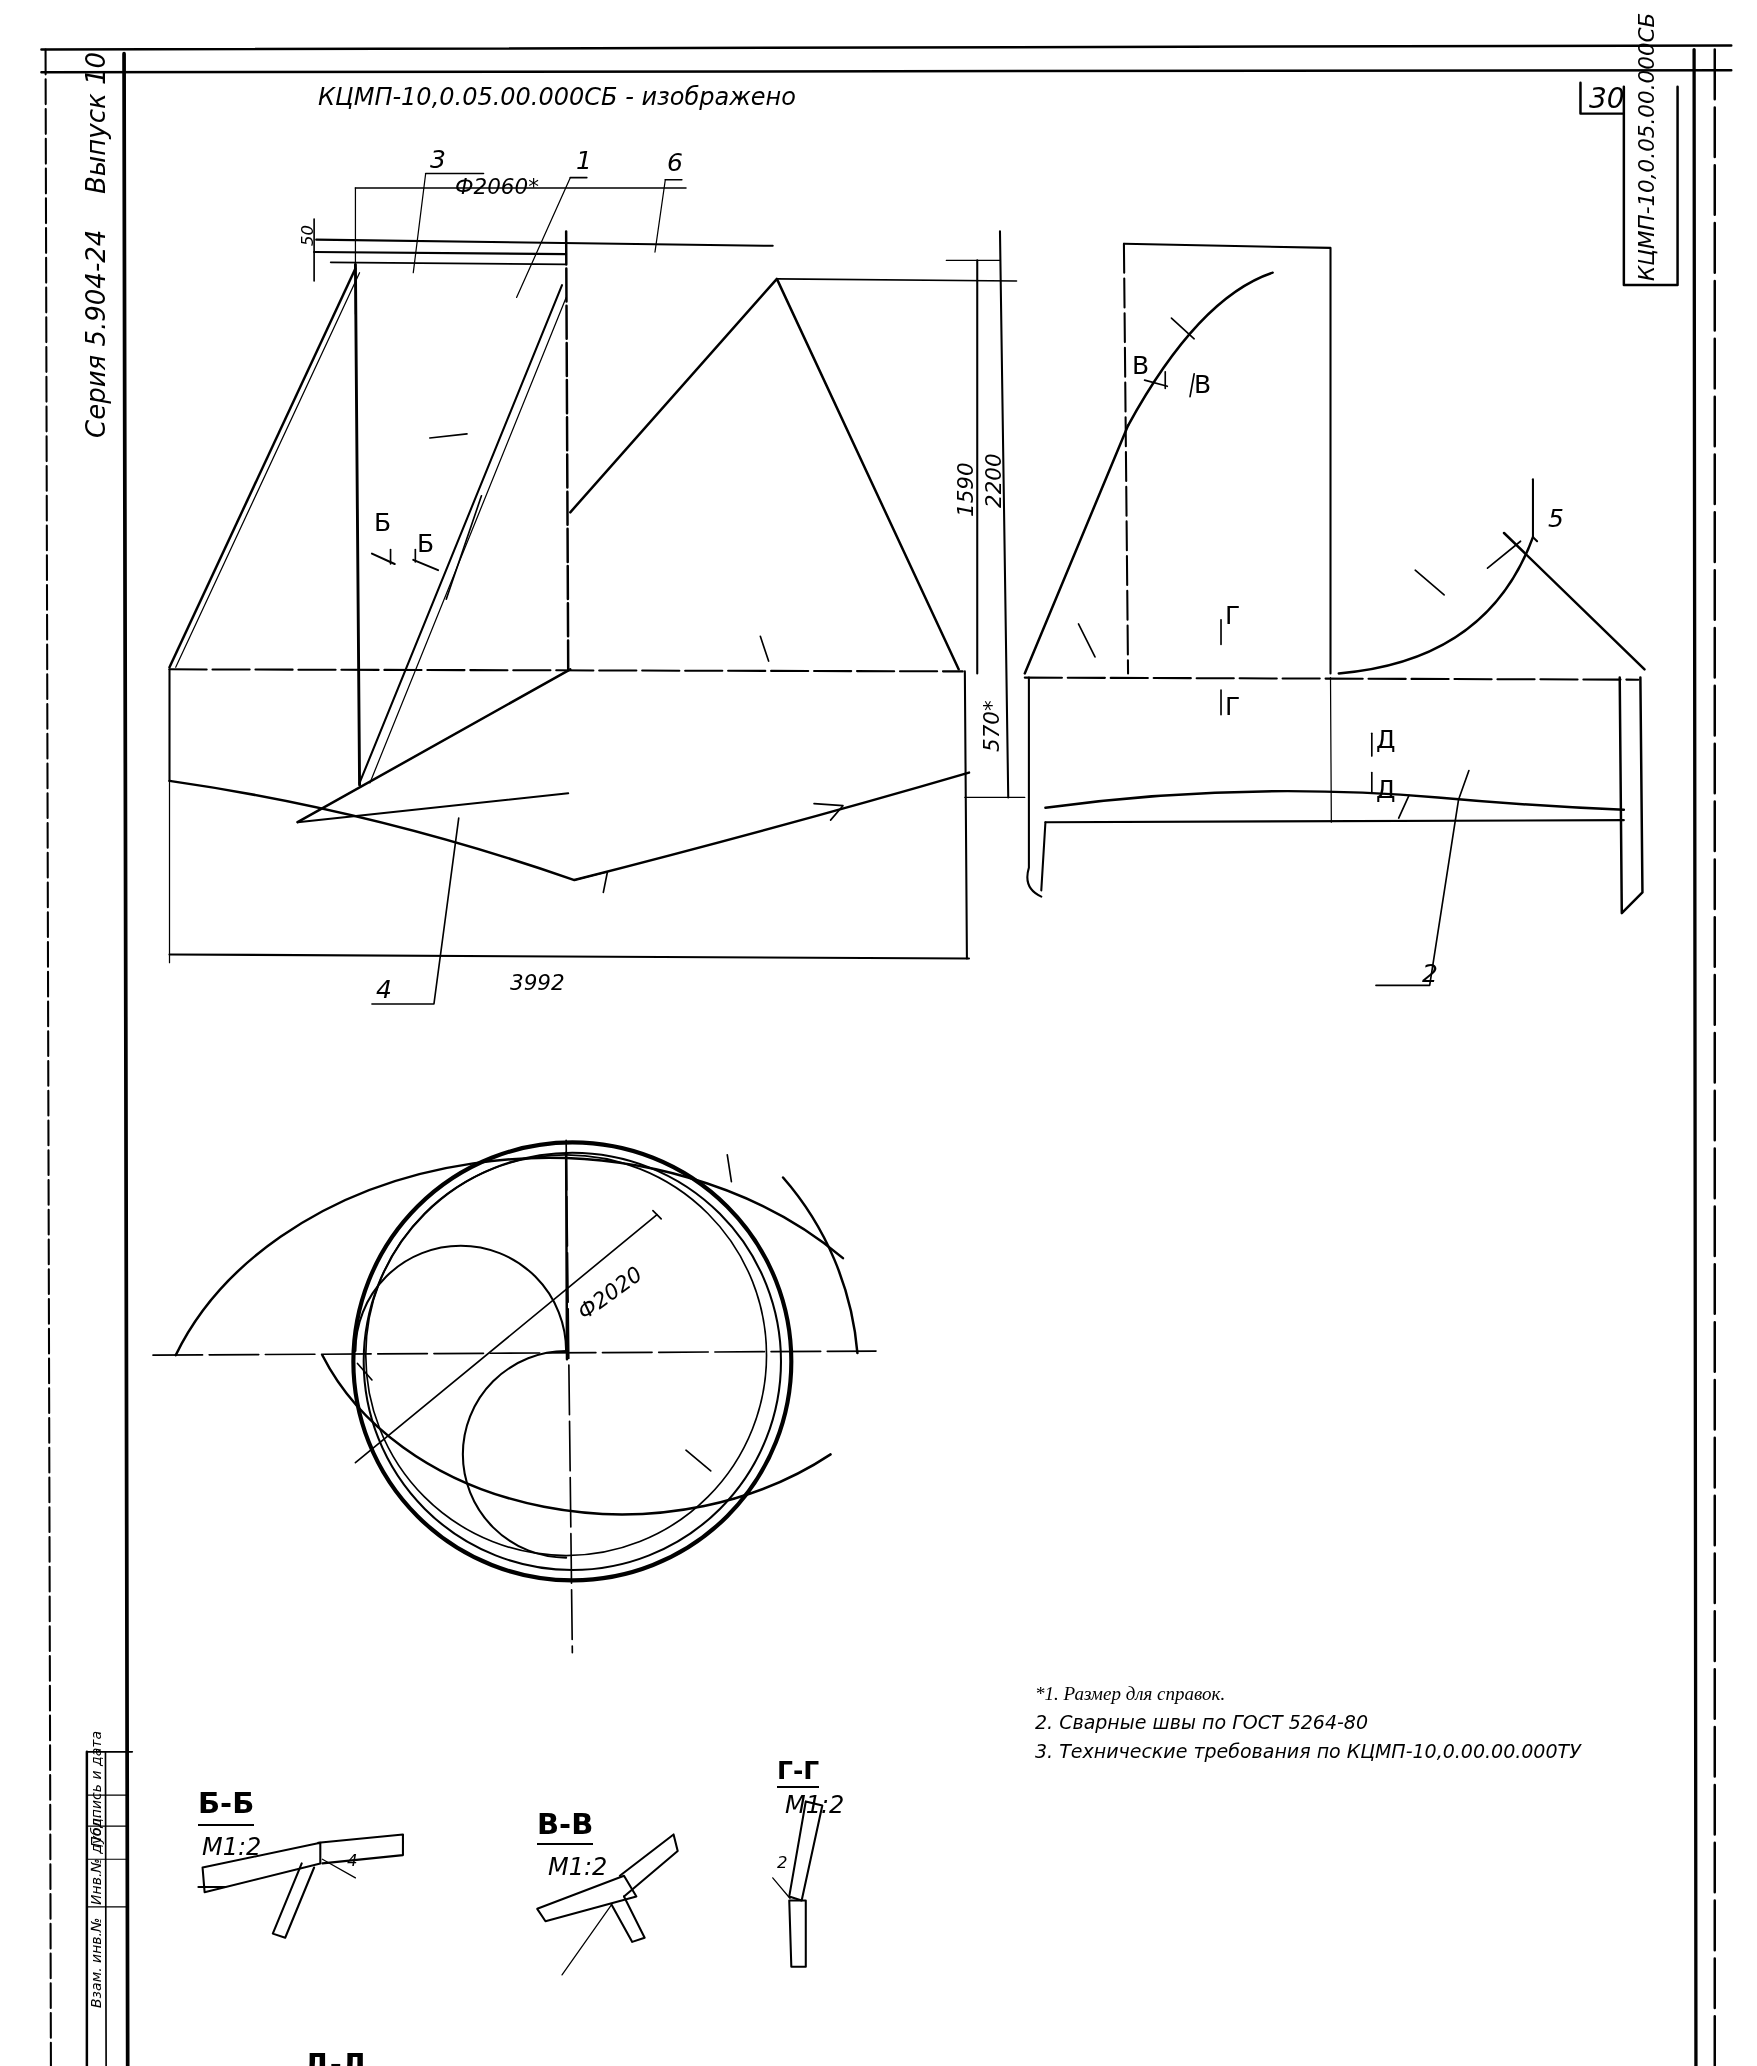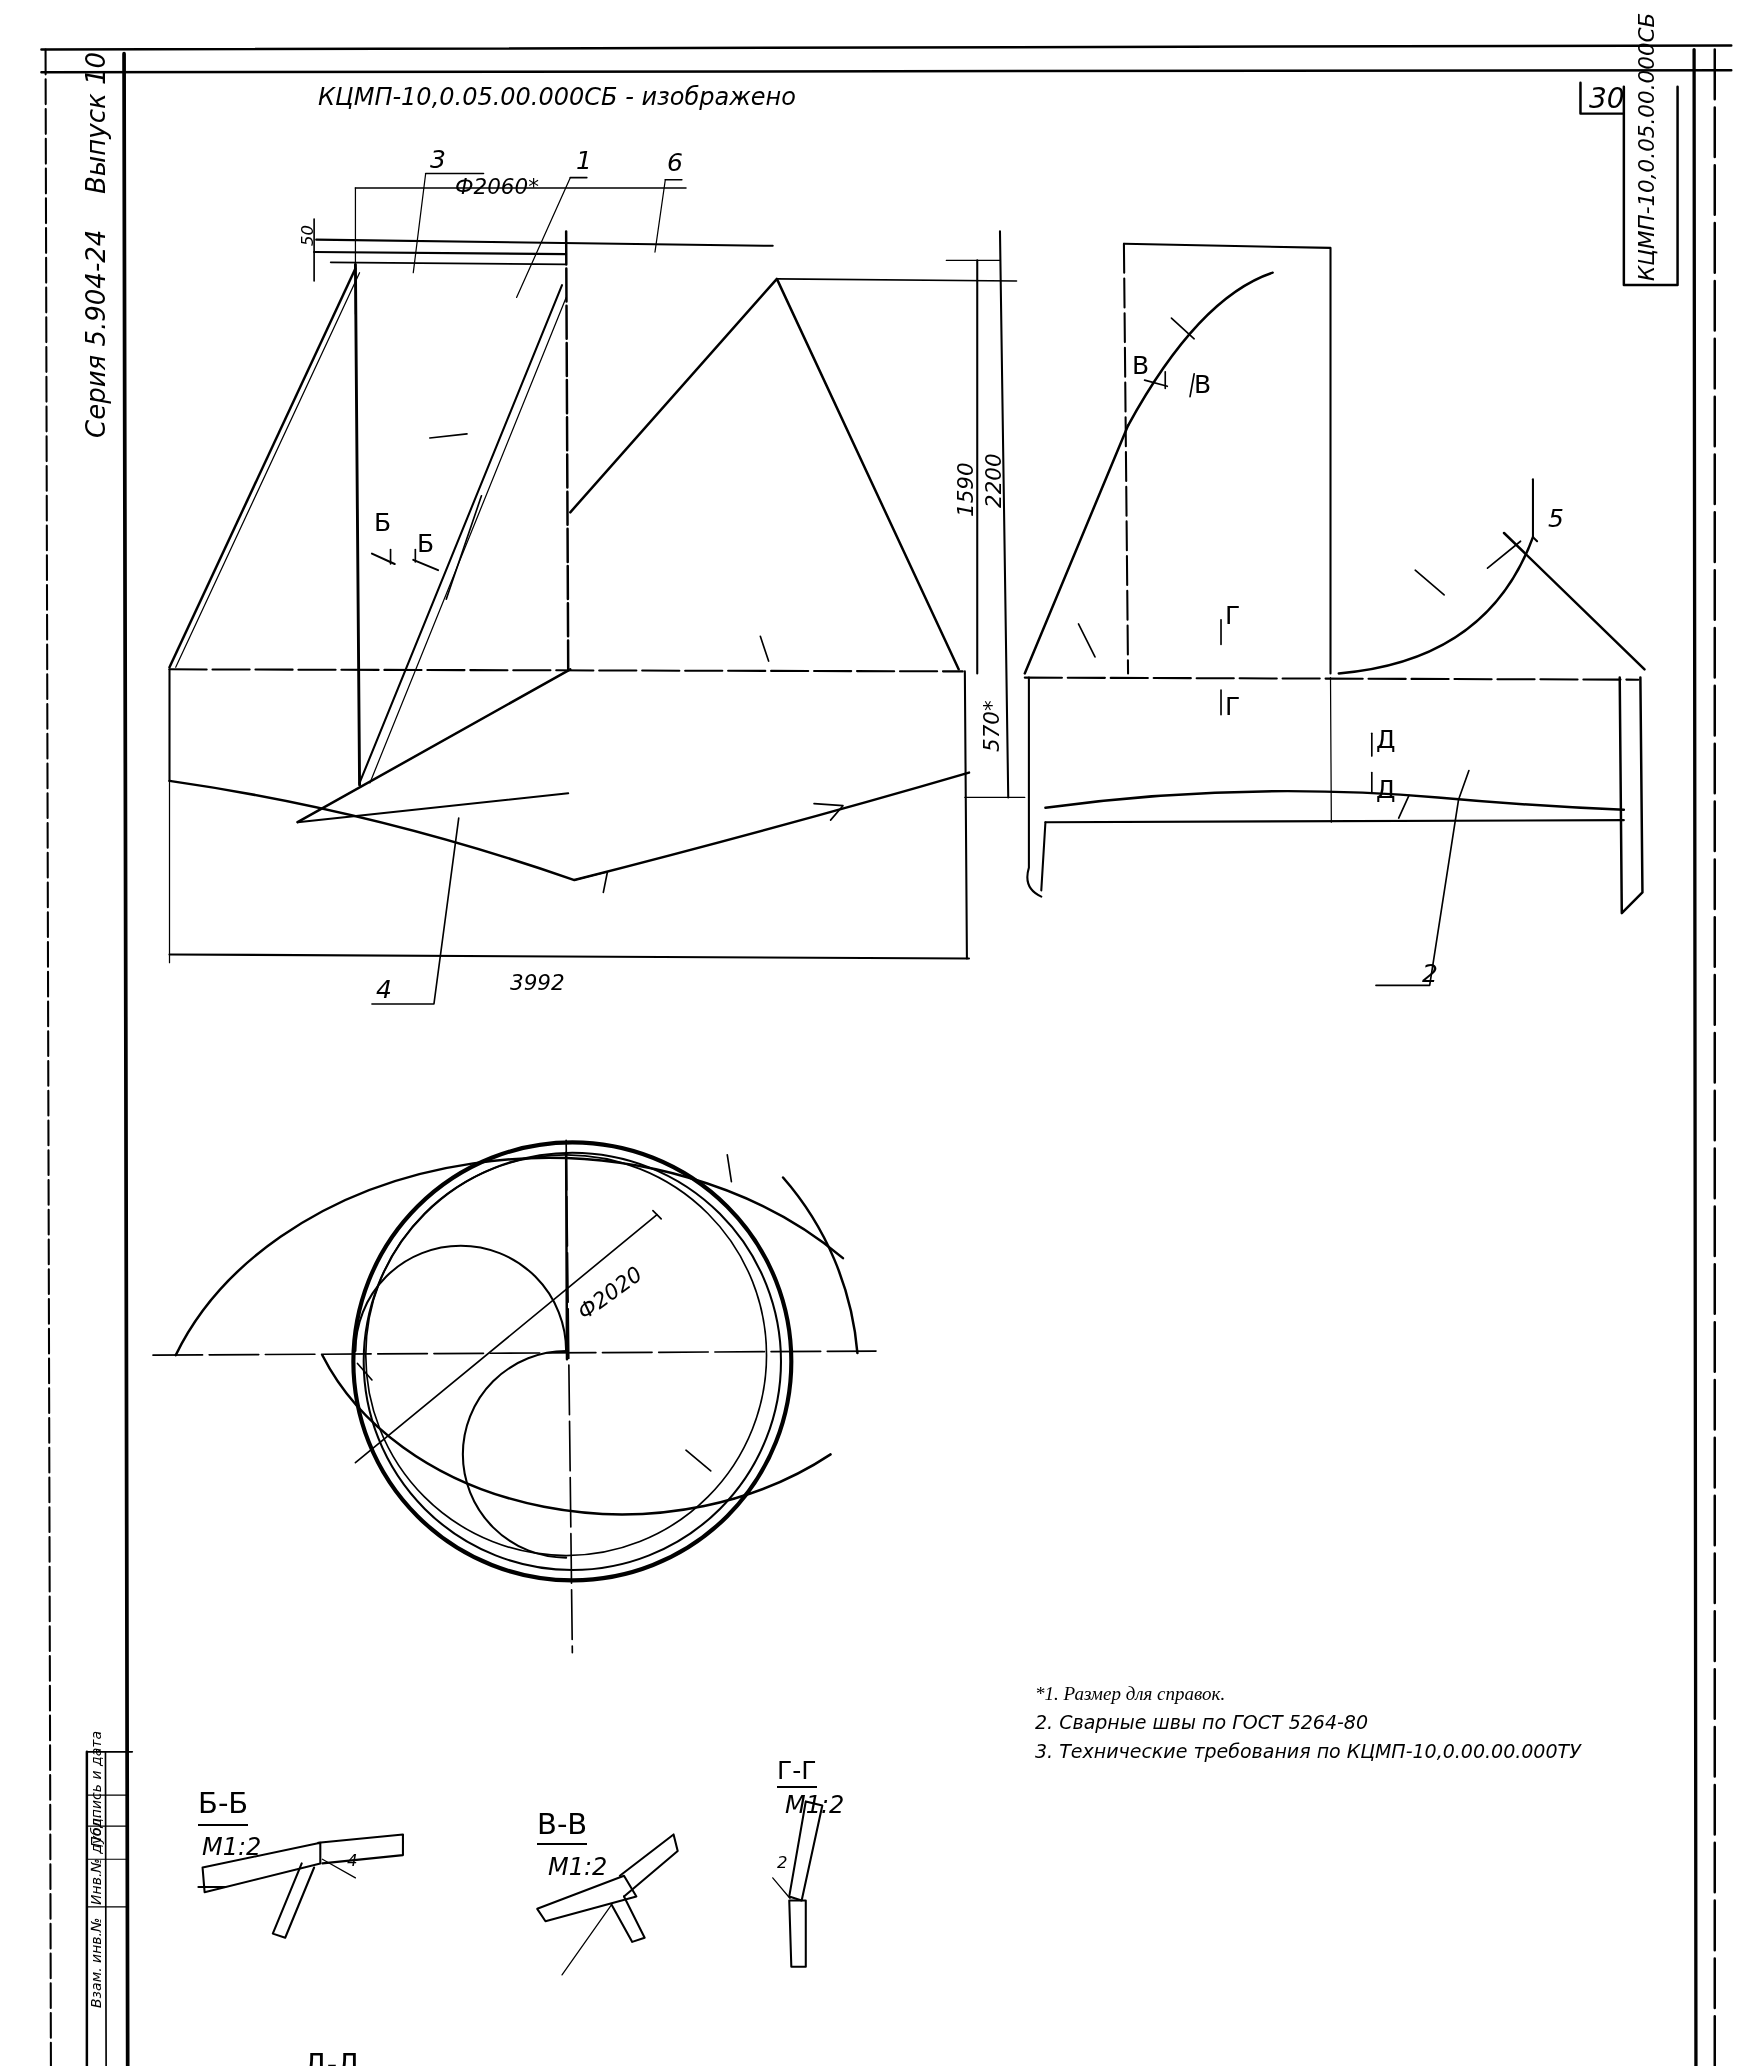--- a/index.html
+++ b/index.html
@@ -7,21 +7,21 @@
            font-family: "DejaVu Sans", sans-serif; color: #000; }
     .sheet { position: absolute; left: 0; top: 0; width: 1757px; height: 2391px; }
     svg { position: absolute; left: 0; top: 0; }
     .t { position: absolute; font-style: italic; white-space: nowrap; line-height: 1; color:#000;
          font-family: "DejaVu Sans", sans-serif; }
     .vert { transform: rotate(-90deg); transform-origin: left top; }
     .note { font-size: 19px; }
     .hdr { font-size: 24px; }
     .lbl { font-size: 25px; }
     .dim { font-size: 21.5px; }
-    .sec { font-size: 29px; font-weight: normal; font-style: normal; }
+    .sec { font-size: 29px; font-weight: bold; font-style: normal; }
     .scale { font-size: 24px; }
     .tb-small { font-size: 14px; }
   </style>
 </head>
 <body>
 
 <div class="sheet">
 
   <svg width="1757" height="2391" viewBox="0 0 4252 5787" fill="none" stroke="#000" stroke-linecap="round" stroke-linejoin="round">
 

